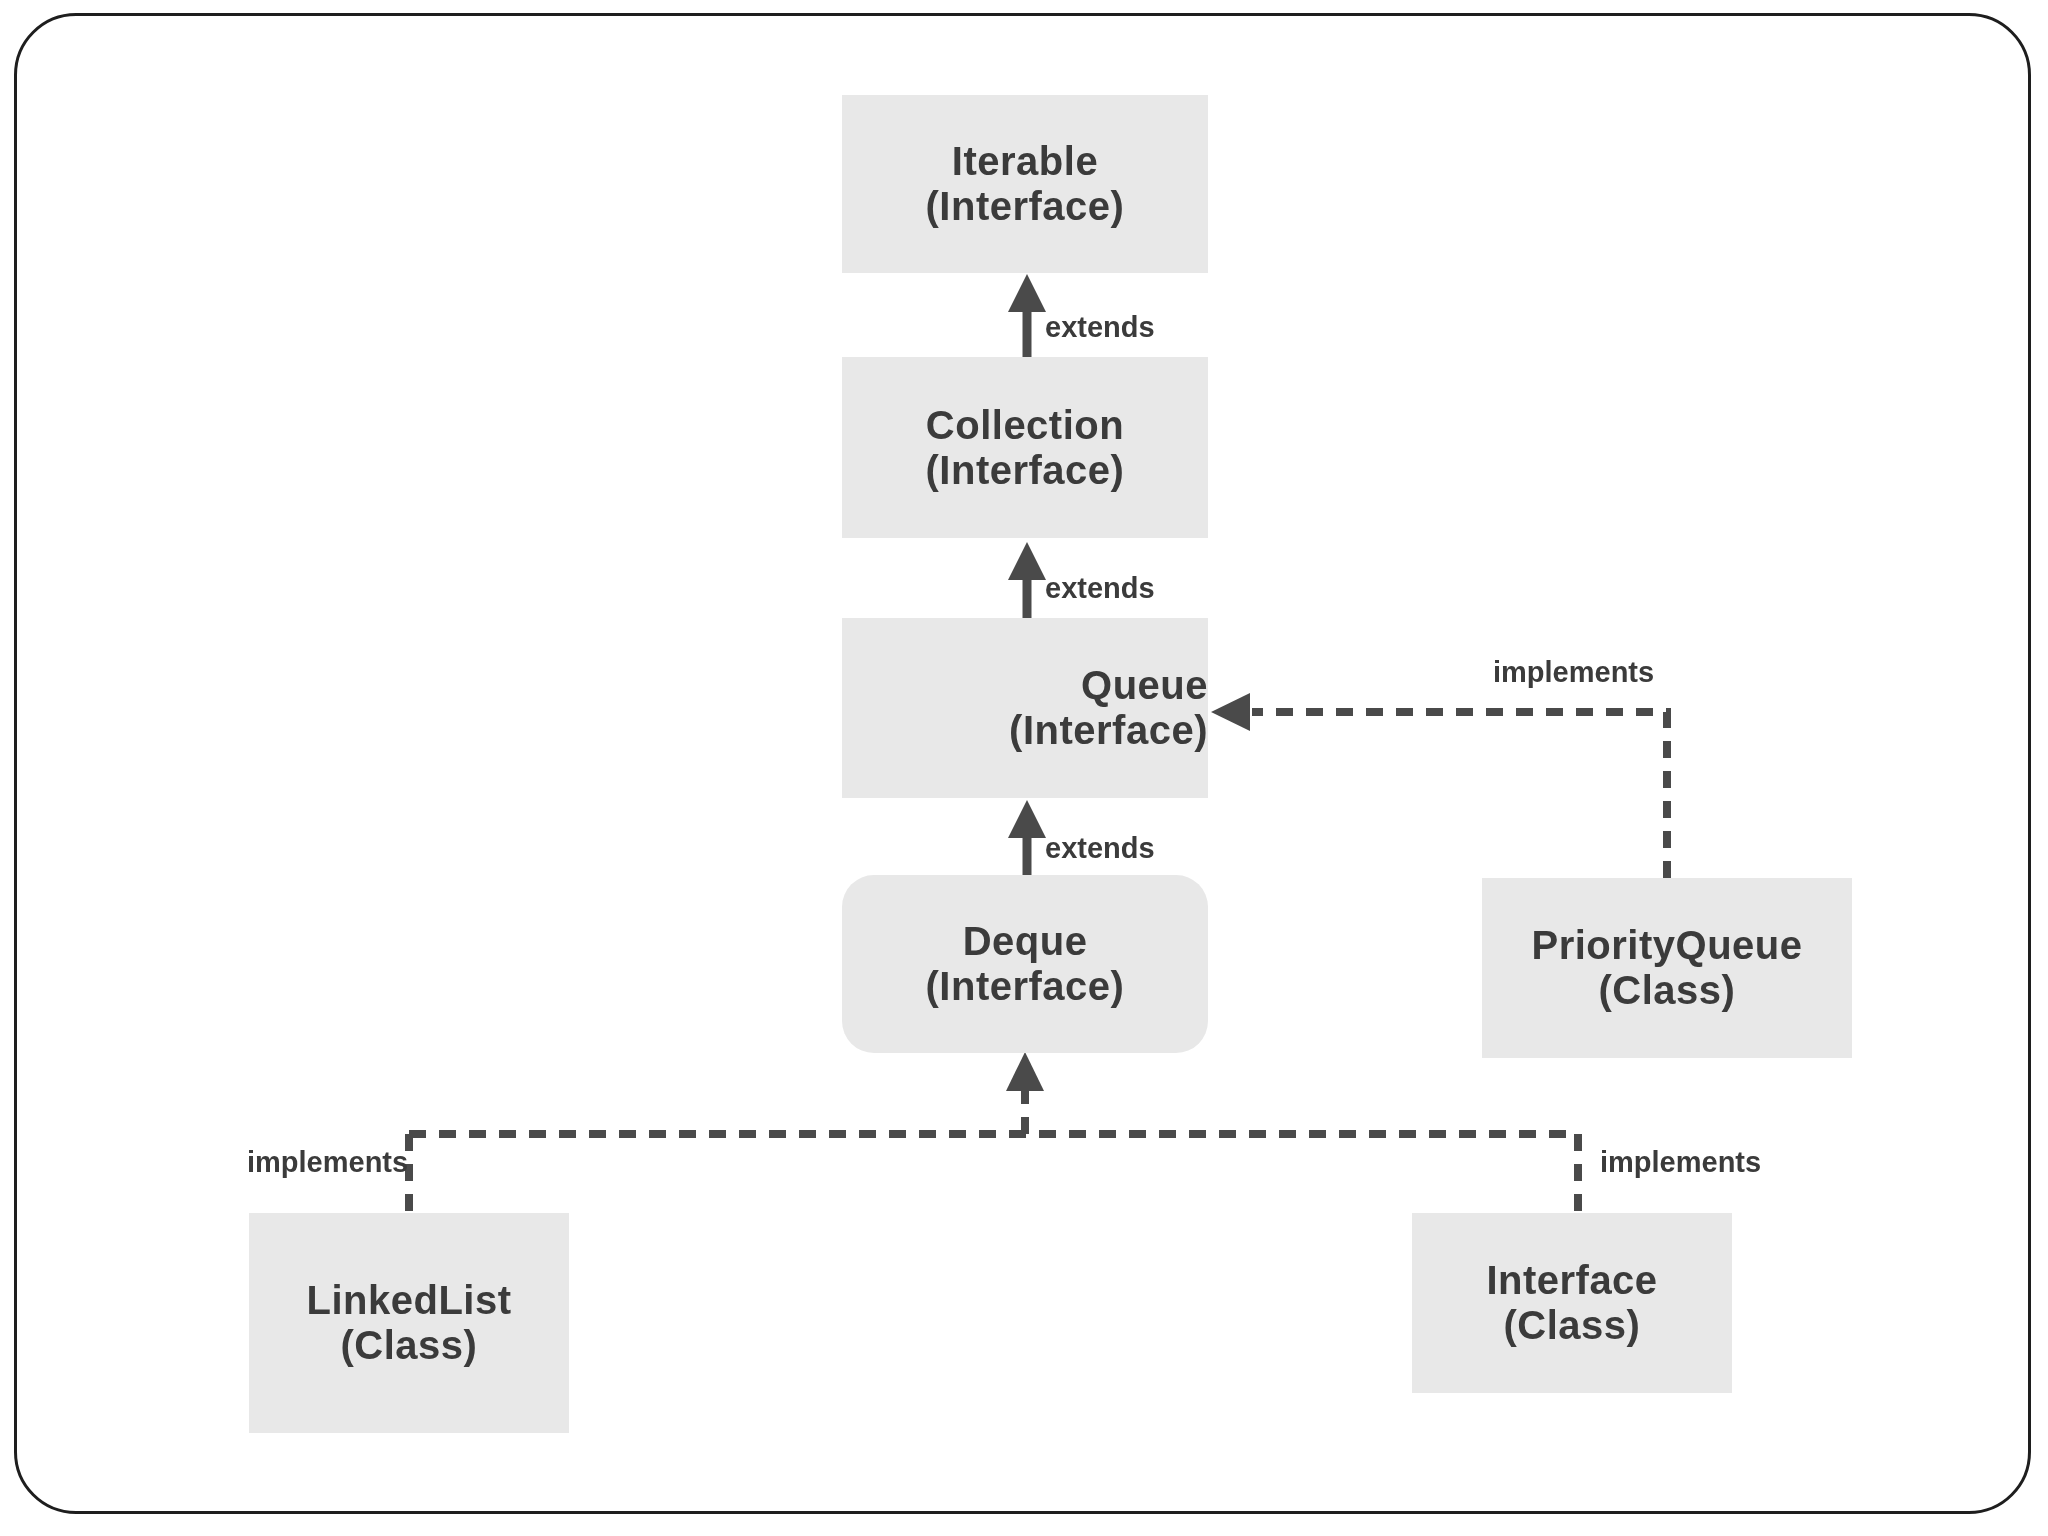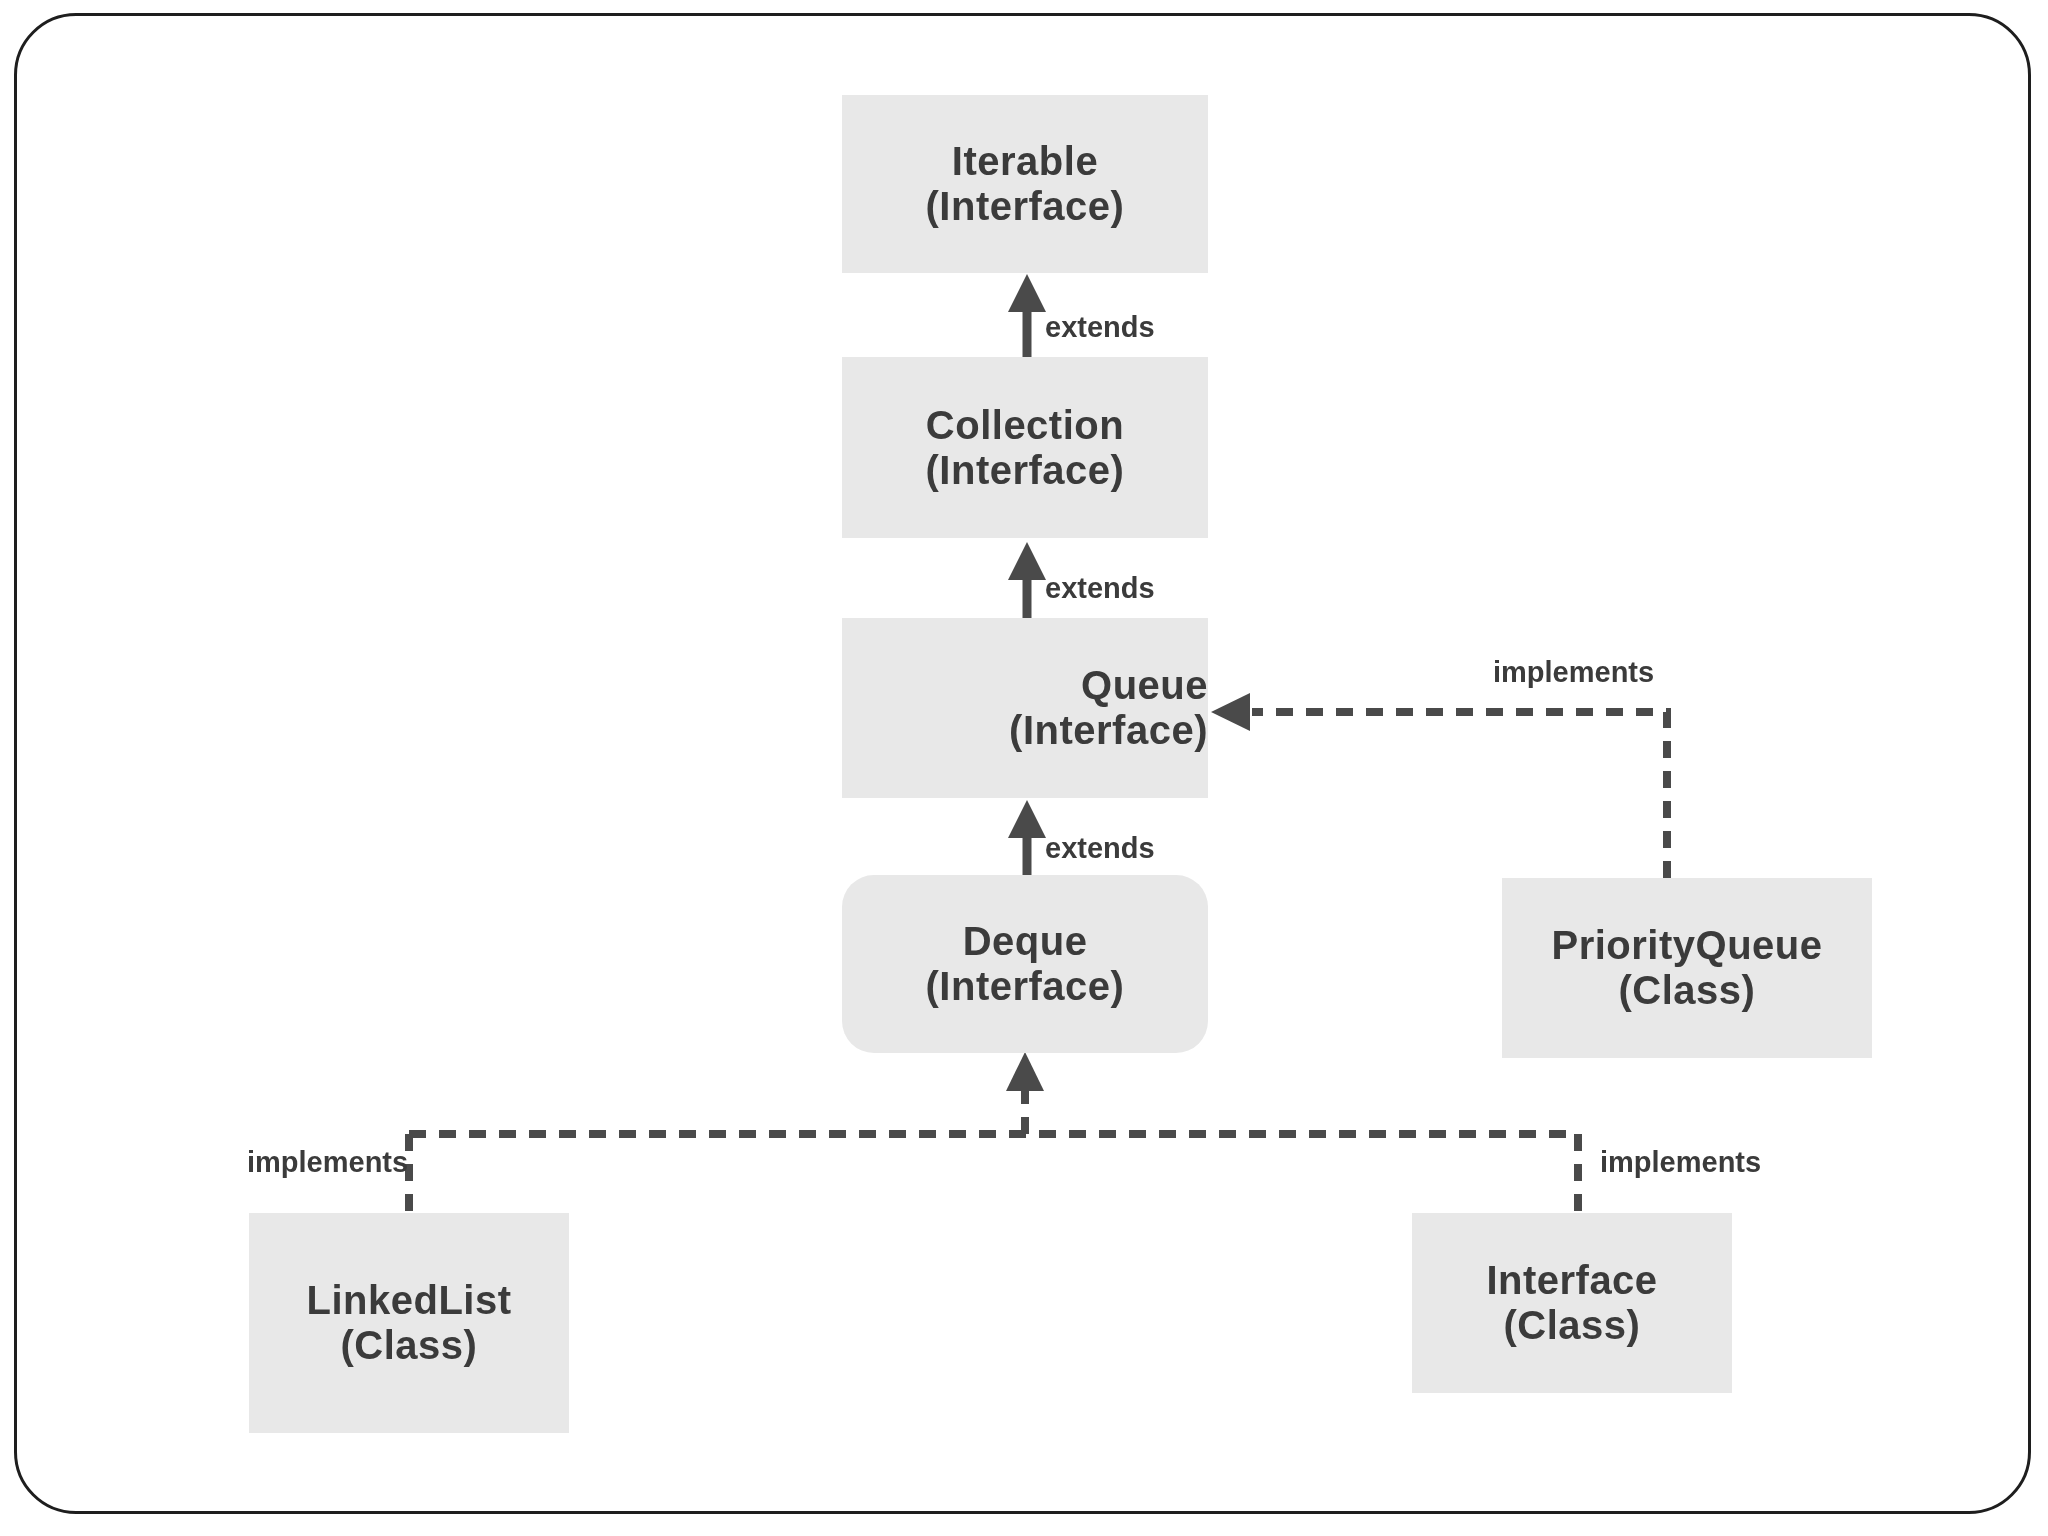--- a/index.html
+++ b/index.html
@@ -116,21 +116,21 @@
   <div class="node" style="left:842px; top:618px; width:366px; height:180px;align-items:flex-end;">
     <div>Queue</div>
     <div>(Interface)</div>
   </div>
 
   <div class="node" style="left:842px; top:875px; width:366px; height:178px;border-radius:32px;">
     <div>Deque</div>
     <div>(Interface)</div>
   </div>
 
-  <div class="node" style="left:1482px; top:878px; width:370px; height:180px;margin-left:20px;">
+  <div class="node" style="left:1482px; top:878px; width:370px; height:180px;">
     <div>PriorityQueue</div>
     <div>(Class)</div>
   </div>
 
   <div class="node" style="left:249px; top:1213px; width:320px; height:220px;">
     <div>LinkedList</div>
     <div>(Class)</div>
   </div>
 
   <div class="node" style="left:1412px; top:1213px; width:320px; height:180px;">

